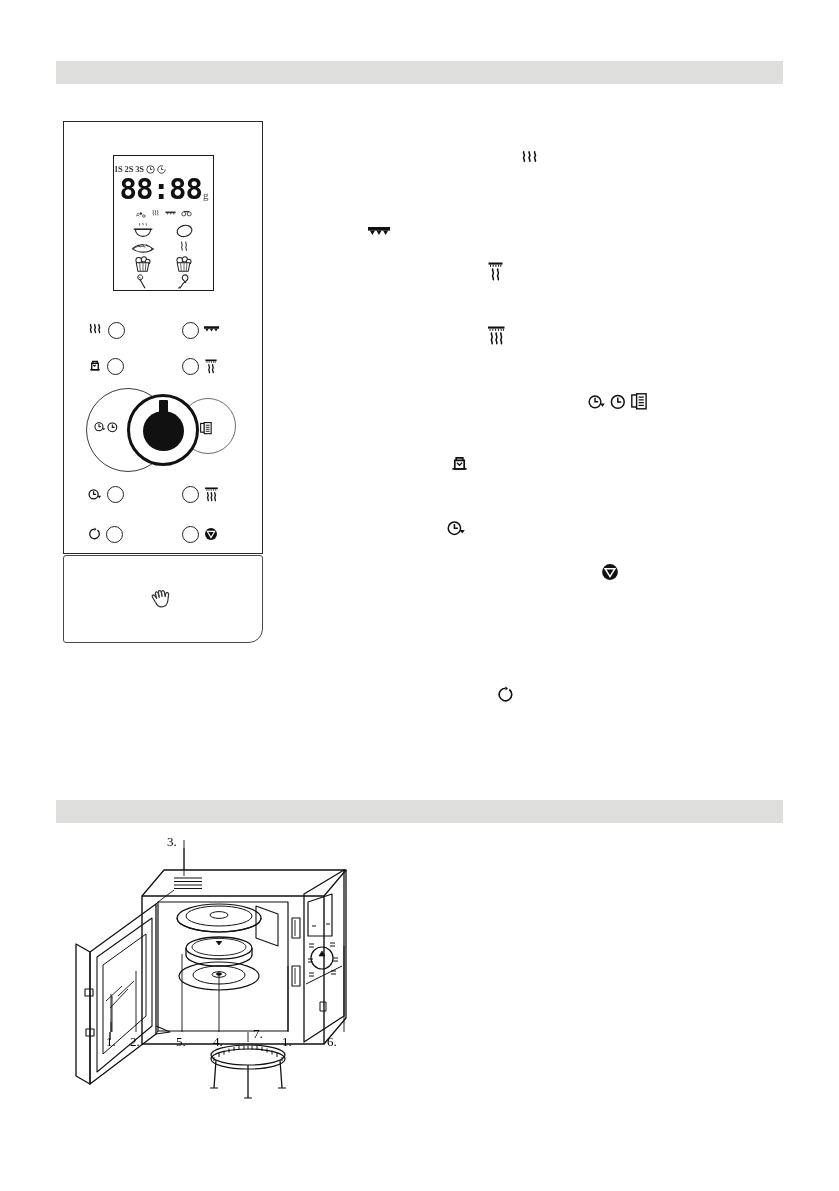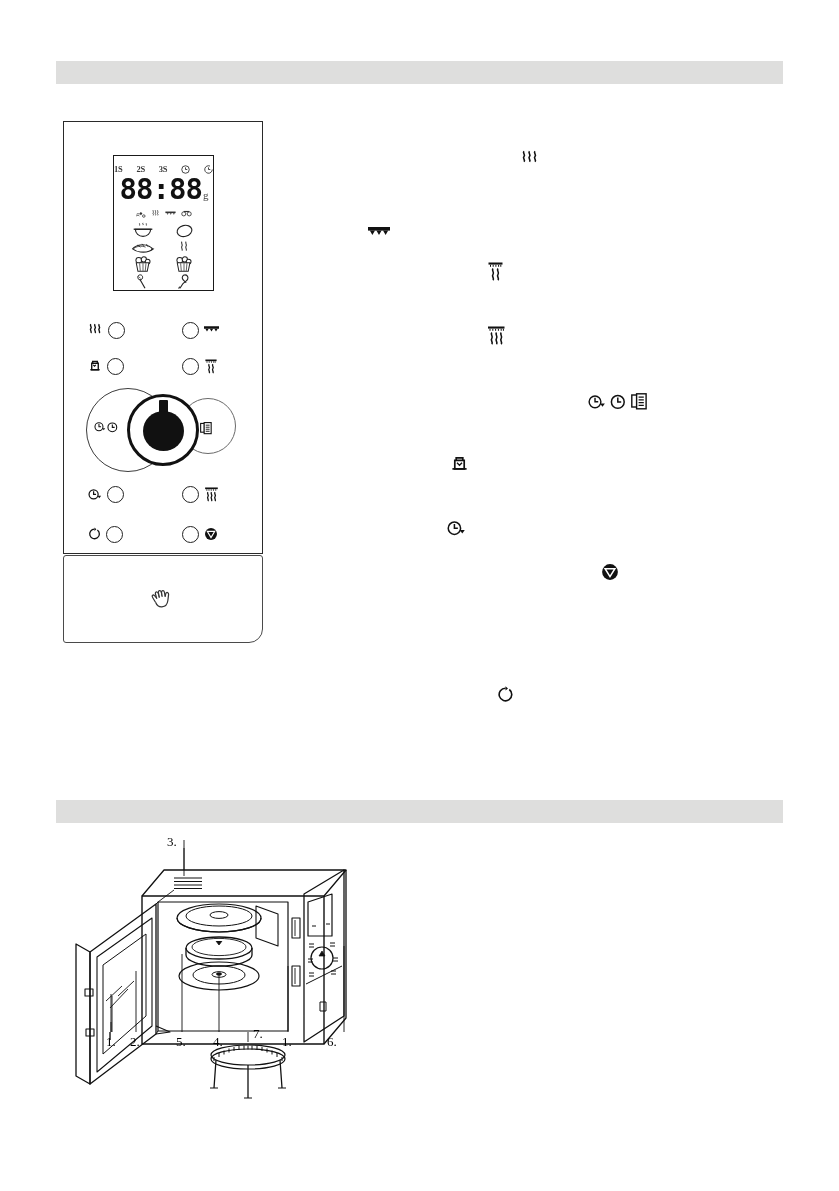--- a/index.html
+++ b/index.html
@@ -70,21 +70,21 @@
     height: 136px;
     border: 1.3px solid #1a1a1a;
     box-sizing: border-box;
     background: #fff;
   }
   .lcd-topline {
     position: absolute;
     left: 0; right: 0;
     top: 8px;
     display: flex;
-    justify-content: space-between;
+    justify-content: flex-start;
     align-items: flex-end;
     gap: 2px;
     font-family: "Liberation Serif", serif;
     font-size: 8.5px;
     font-weight: bold;
     letter-spacing: -0.2px;
     color: #222;
   }
   .lcd-topline .seg { color: #3a3a3a; }
   .lcd-digits {

